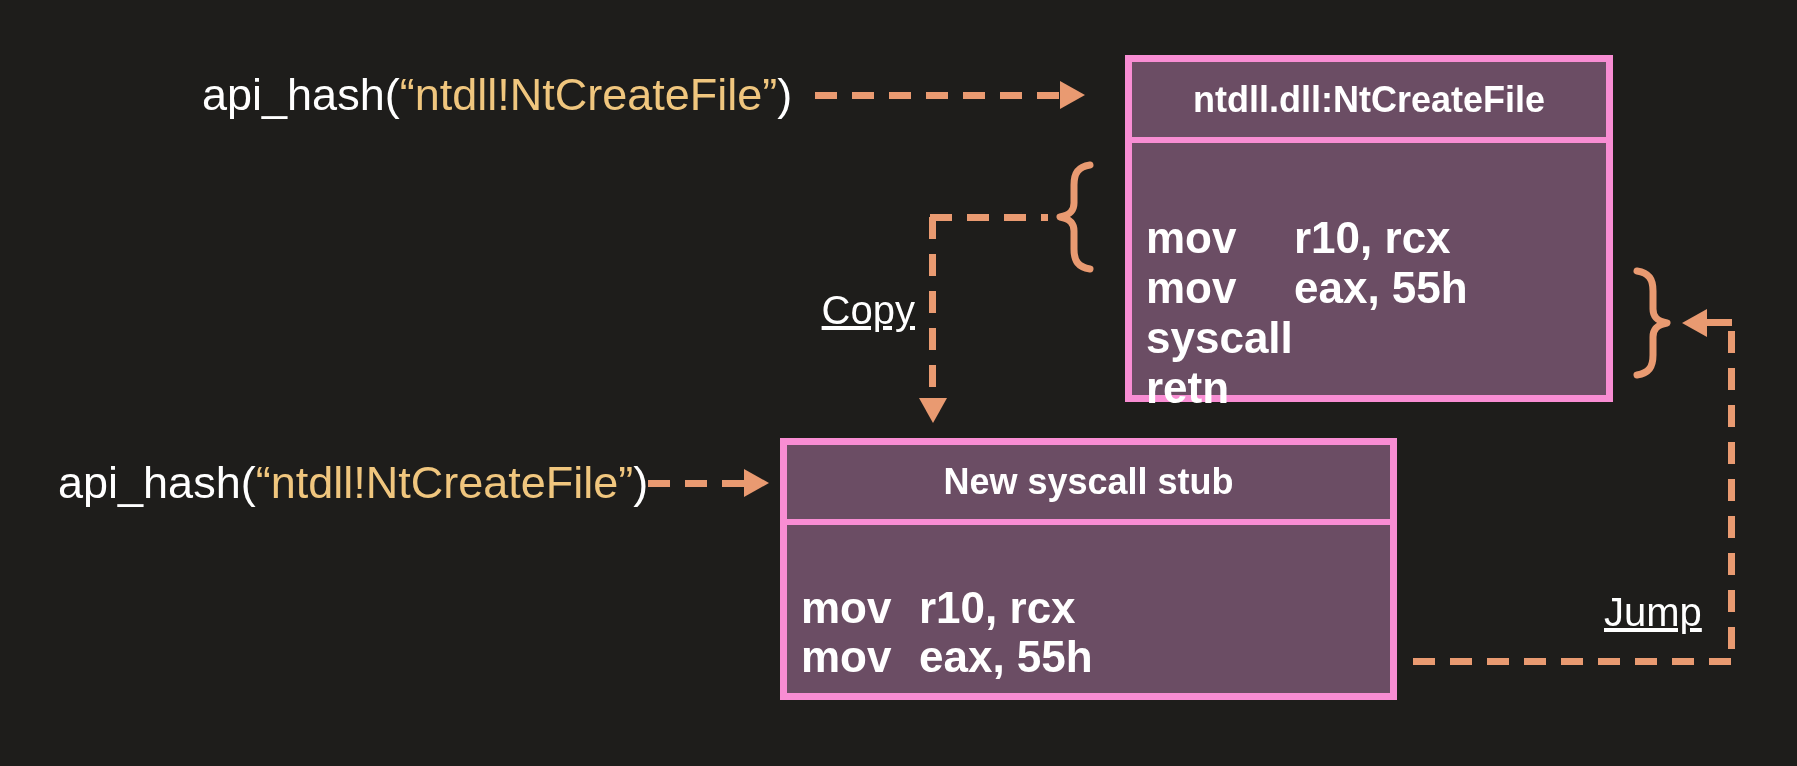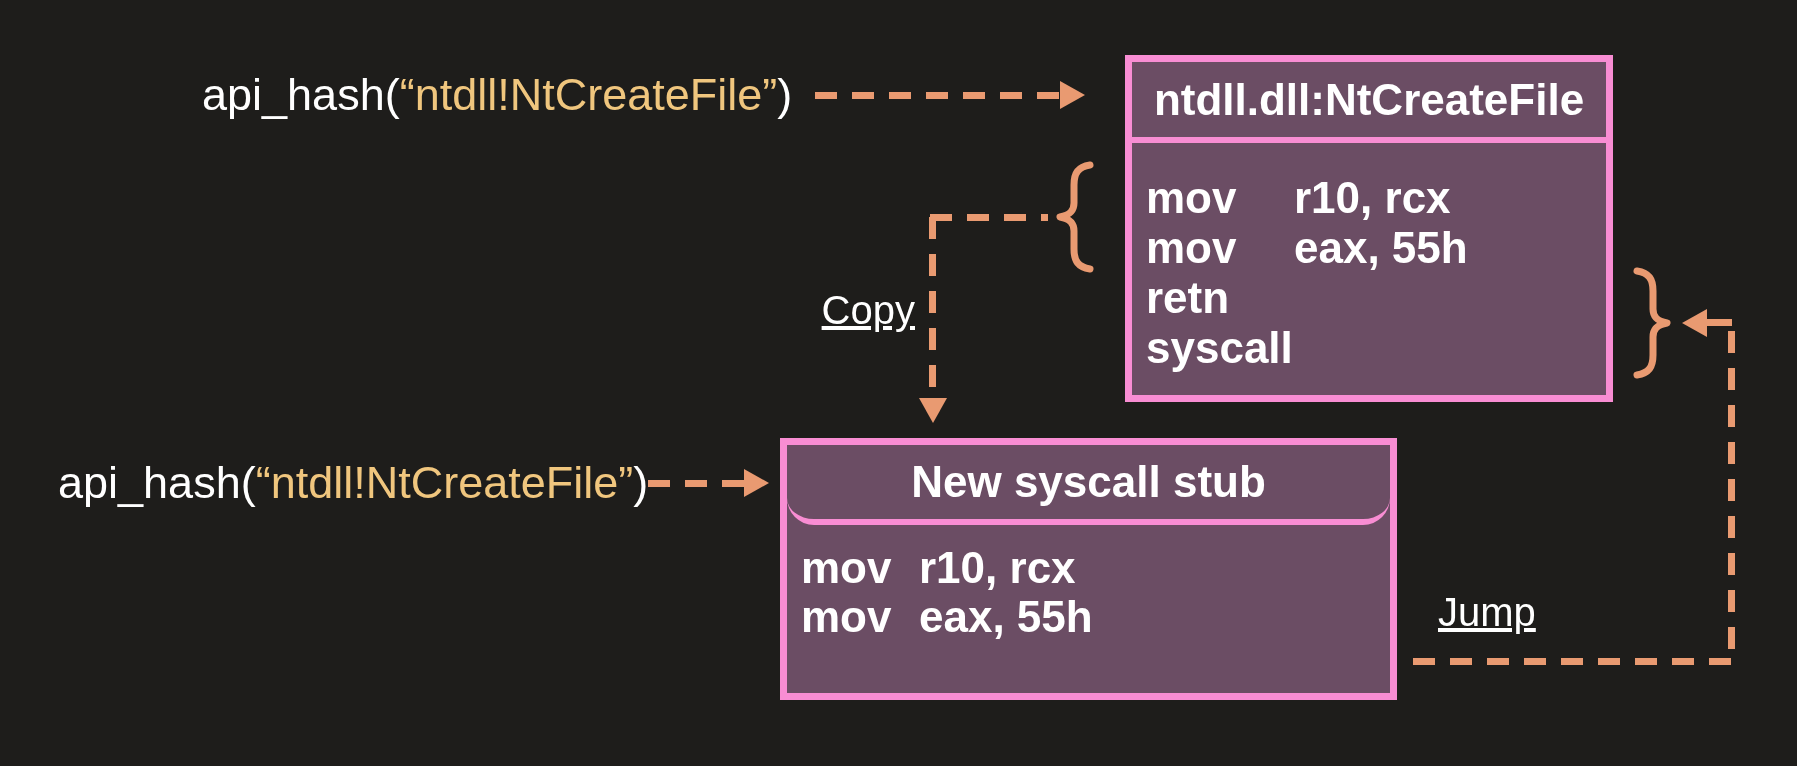--- a/index.html
+++ b/index.html
@@ -46,30 +46,31 @@
     border: 7px solid var(--box-border);
     box-sizing: border-box;
   }
   .box-header {
     display: flex;
     align-items: center;
     justify-content: center;
     border-bottom: 6px solid var(--box-border);
     color: var(--text);
     font-weight: bold;
-    font-size: 44px;
+    font-size: 36px;
     white-space: nowrap;
   }
   .box-top .box-header { height: 75px; }
-  .box-bottom .box-header { height: 74px; border-radius: 27px; }
+  .box-bottom .box-header { height: 74px; }
   .box-body {
     color: var(--text);
     font-weight: bold;
     font-size: 44px;
     white-space: nowrap;
+    margin-top: 40px;
   }
   .box-top .box-body { padding: 30px 0 0 14px; line-height: 50px; }
   .box-bottom .box-body { padding: 18px 0 0 14px; line-height: 49px; }
   .mn { display: inline-block; }
   .box-top .mn { width: 148px; }
   .box-bottom .mn { width: 118px; }
 
   
   .hdash {
     position: absolute;
@@ -113,22 +114,22 @@
   <div class="hdash" style="left:815px; top:92px; width:247px;"></div>
   <div class="arr arr-right" style="left:1060px; top:81px;"></div>
 
   <div class="box box-top" style="left:1125px; top:55px; width:488px; height:347px;">
     <div class="box-header">
         <span>ntdll.dll:NtCreateFile</span>
       </div>
     <div class="box-body">
       <div><span class="mn">mov</span><span>r10, rcx</span></div>
       <div><span class="mn">mov</span><span>eax, 55h</span></div>
+      <div><span class="mn">syscall</span><span></span></div>
       <div><span class="mn">retn</span><span></span></div>
-      <div><span class="mn">syscall</span><span></span></div>
     </div>
   </div>
 
   <div class="brace" style="left:1054px; top:161px;">
     <svg width="40" height="112" viewBox="0 0 40 112">
       <path d="M 36 4 C 24 6 20 12 20 24 L 20 42 C 20 50 16 54 6 56 C 16 58 20 62 20 70 L 20 88 C 20 100 24 106 36 108"></path>
     </svg>
   </div>
 
   <div class="hdash" style="left:930px; top:214px; width:118px;"></div>
@@ -154,15 +155,15 @@
   <div class="brace" style="left:1633px; top:267px;">
     <svg width="40" height="112" viewBox="0 0 40 112">
       <path d="M 4 4 C 16 6 20 12 20 24 L 20 42 C 20 50 24 54 34 56 C 24 58 20 62 20 70 L 20 88 C 20 100 16 106 4 108"></path>
     </svg>
   </div>
 
   <div class="hdash" style="left:1413px; top:658px; width:322px;"></div>
   <div class="vdash" style="left:1728px; top:331px; height:330px;"></div>
   <div class="solid-h" style="left:1706px; top:319px; width:26px;"></div>
   <div class="arr arr-left" style="left:1682px; top:309px;"></div>
-  <div class="abs flow-label" style="left:1438px; top:590px;">Jump</div>
+  <div class="abs flow-label" style="left:1604px; top:590px;">Jump</div>
 
 </div>
 
 </body></html>

